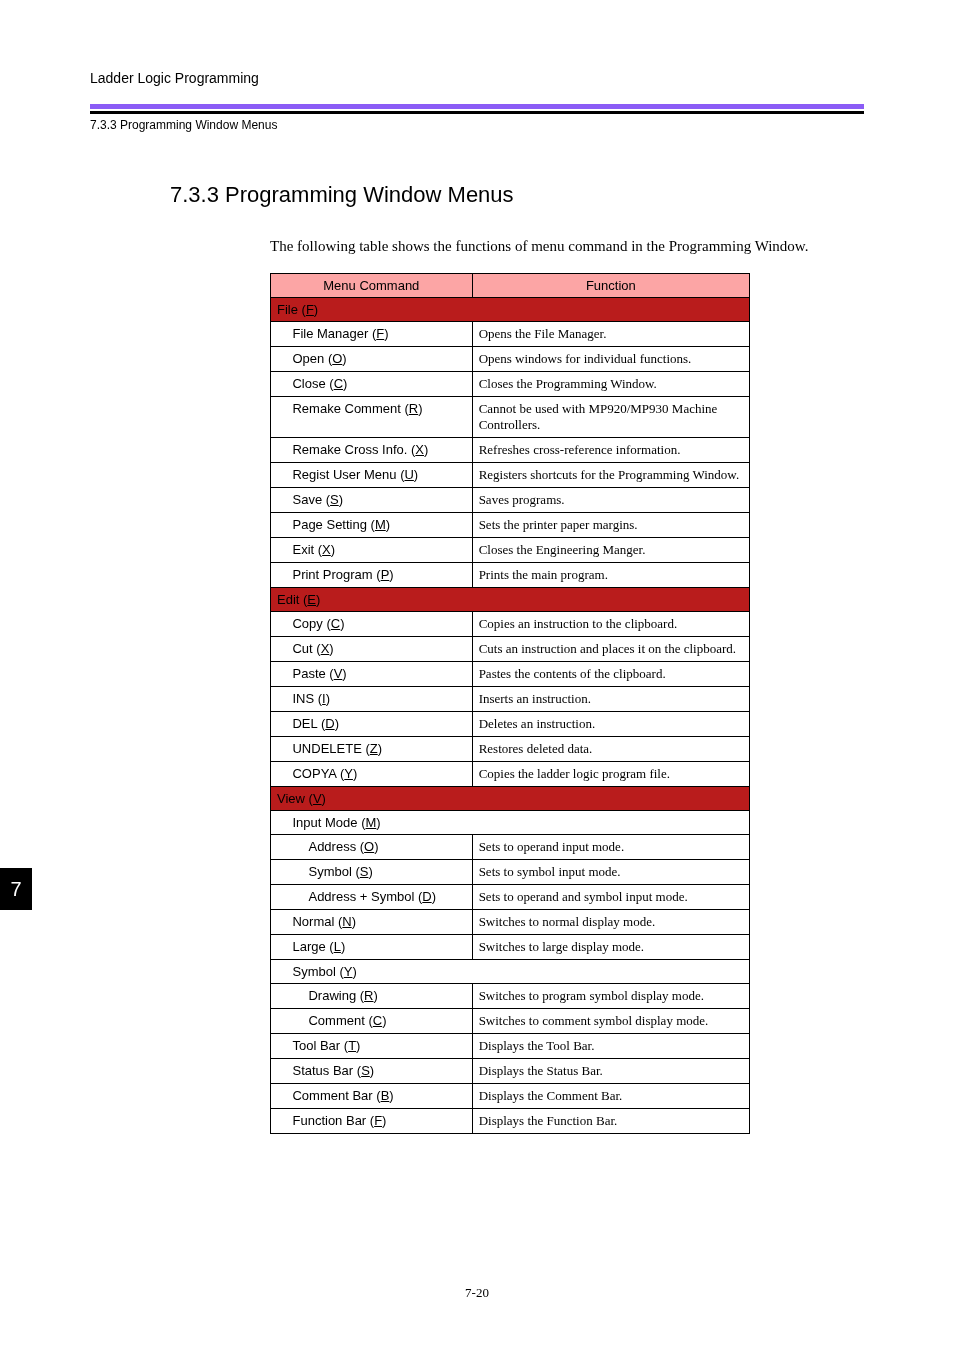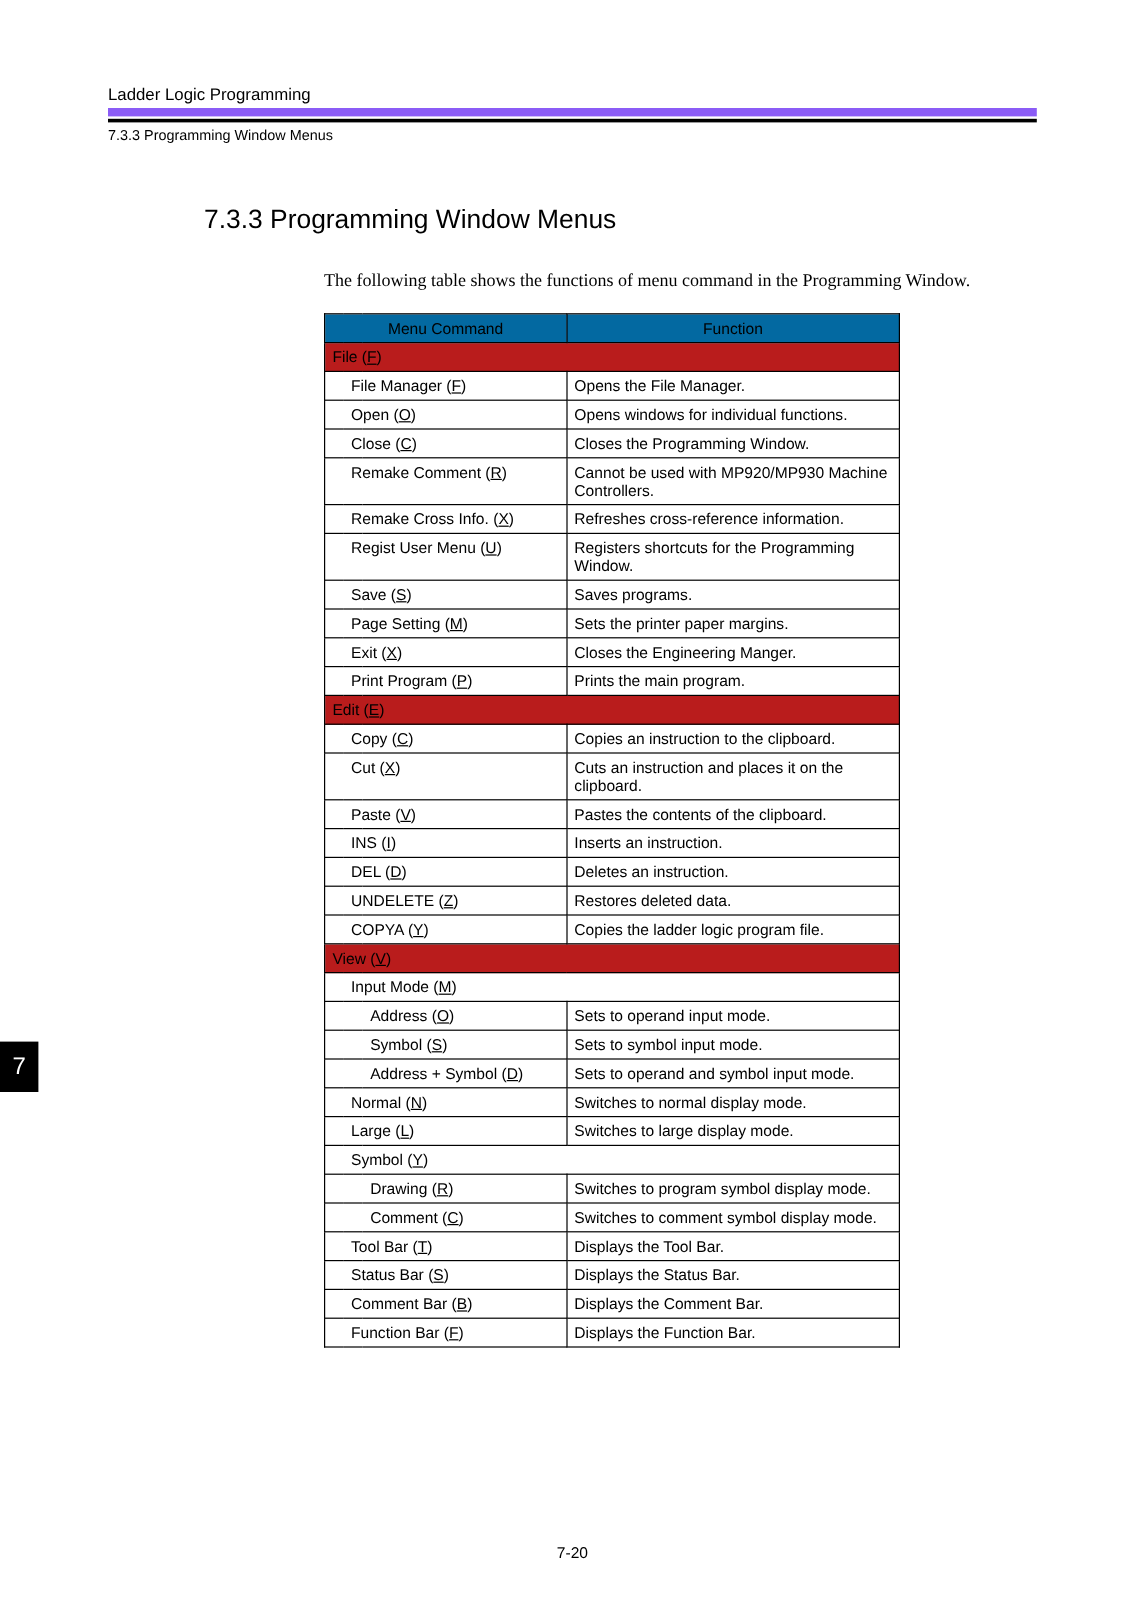--- a/index.html
+++ b/index.html
@@ -12,22 +12,22 @@
     height: 1351px;
     position: relative;
     box-sizing: border-box;
   }
   .page {
     padding: 70px 90px 40px 90px;
     box-sizing: border-box;
   }
   .header-top {
     font-size: 14px;
-    border-bottom: 7px solid #8b5cf6;
-    padding-bottom: 4px;
+    border-bottom: 5px solid #8b5cf6;
+    padding-bottom: 18px;
     margin-bottom: 2px;
   }
   .header-sub {
     font-size: 12px;
     border-top: 3px solid #000;
     padding-top: 4px;
   }
   .section-title {
     font-size: 22px;
     margin-top: 50px;
@@ -49,32 +49,32 @@
   }
   table.menu-table th, table.menu-table td {
     border: 1px solid #000;
     padding: 4px 6px;
     font-size: 13px;
     vertical-align: top;
   }
   table.menu-table th {
     text-align: center;
     font-weight: normal;
-    background: #0369a1;
+    background: #fca5a5;
   }
   .group-row td {
     background: #b91c1c;
     font-size: 13px;
   }
   col.indent1 { width: 16px; }
   col.indent2 { width: 16px; }
   col.cmd { width: 170px; }
   col.func { width: 278px; }
   .func-cell {
-    font-family: Liberation Sans, sans-serif;
+    font-family: Liberation Serif, serif;
     font-size: 14px;
   }
   .u { text-decoration: underline; }
   .chapter-tab {
     position: absolute;
     left: 0;
     top: 868px;
     width: 32px;
     height: 42px;
     background: #000;
@@ -83,21 +83,21 @@
     text-align: center;
     line-height: 42px;
   }
   .page-number {
     position: absolute;
     left: 0;
     right: 0;
     bottom: 50px;
     text-align: center;
     font-size: 13px;
-    font-family: Liberation Sans, sans-serif;
+    font-family: Liberation Serif, serif;
   }
   .no-right-border { border-right: none !important; }
   .no-left-border { border-left: none !important; }
 </style>
 </head>
 <body>
 
 <div class="page">
   <div class="header-top">Ladder Logic Programming</div>
   <div class="header-sub">7.3.3  Programming Window Menus</div>

